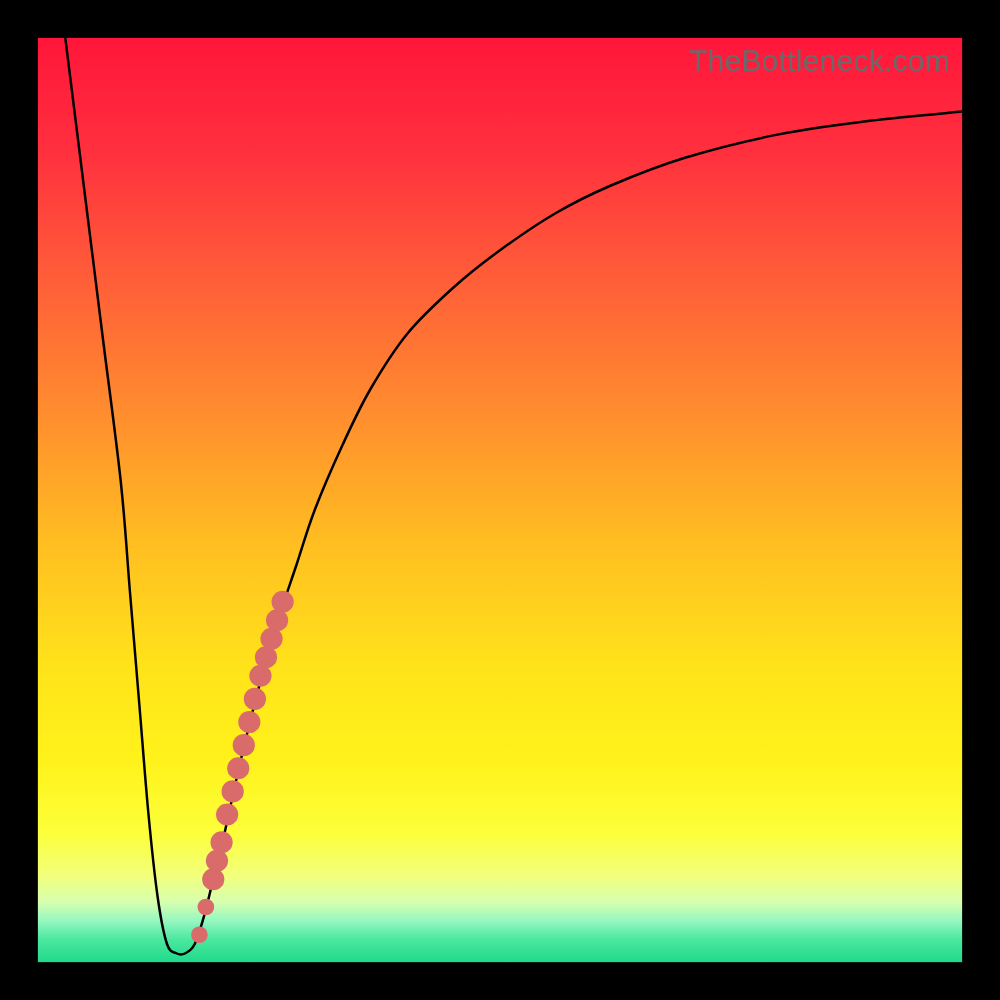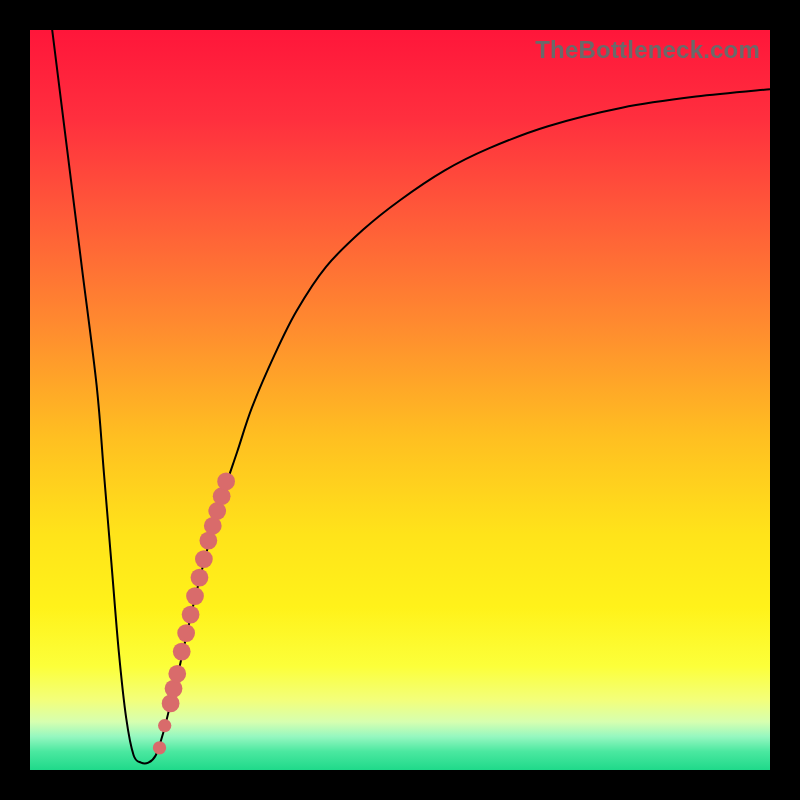--- a/index.html
+++ b/index.html
@@ -28,21 +28,21 @@
   .gradient {
     position: absolute;
     inset: 0;
   }
   .watermark {
     position: absolute;
     top: 6px;
     right: 10px;
     color: #6a6a6a;
     font-size: 24px;
-    font-weight: 700;
+    font-weight: 400;
     letter-spacing: 0.2px;
     user-select: none;
   }
   svg.curve {
     position: absolute;
     inset: 0;
   }
 </style>
 </head>
 <body>

